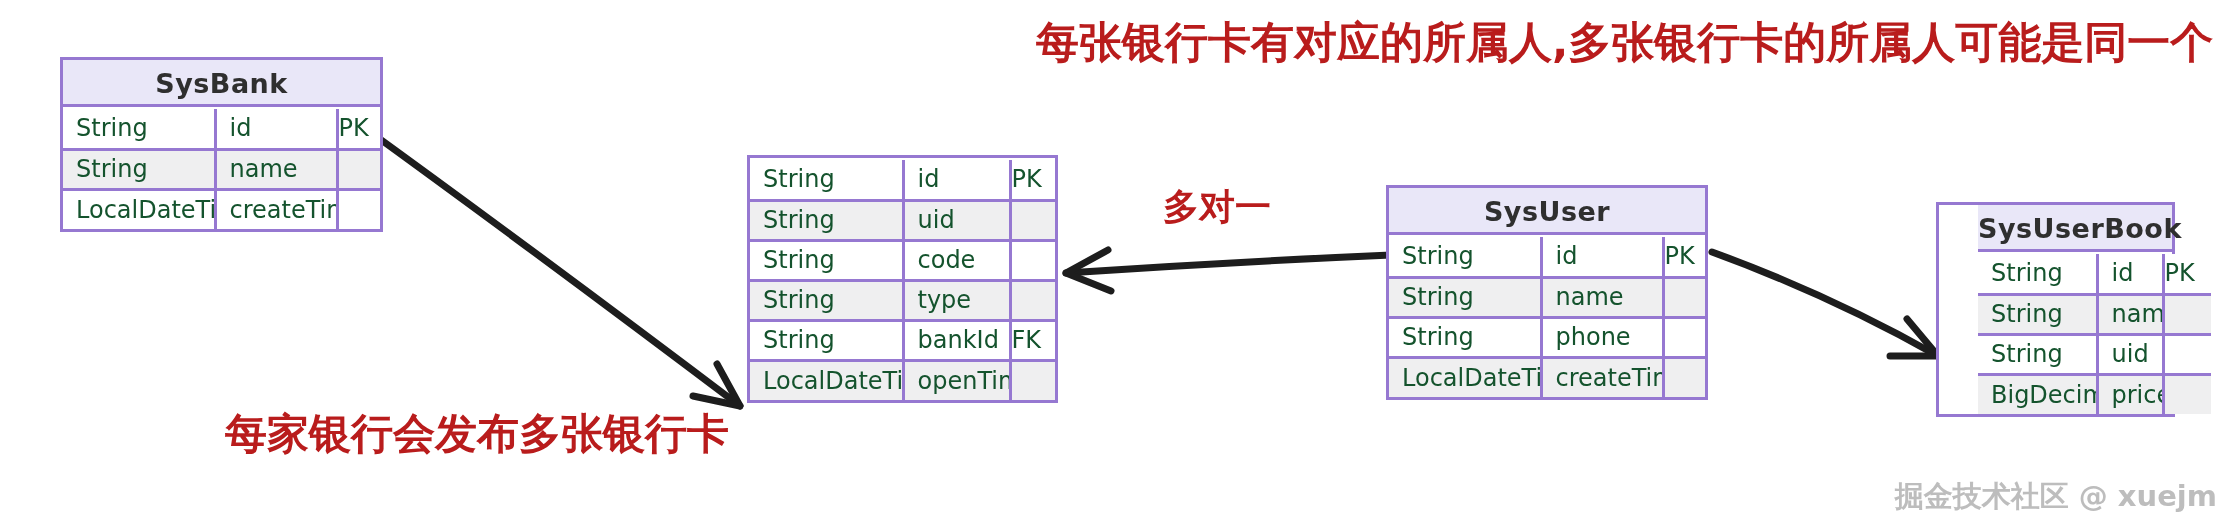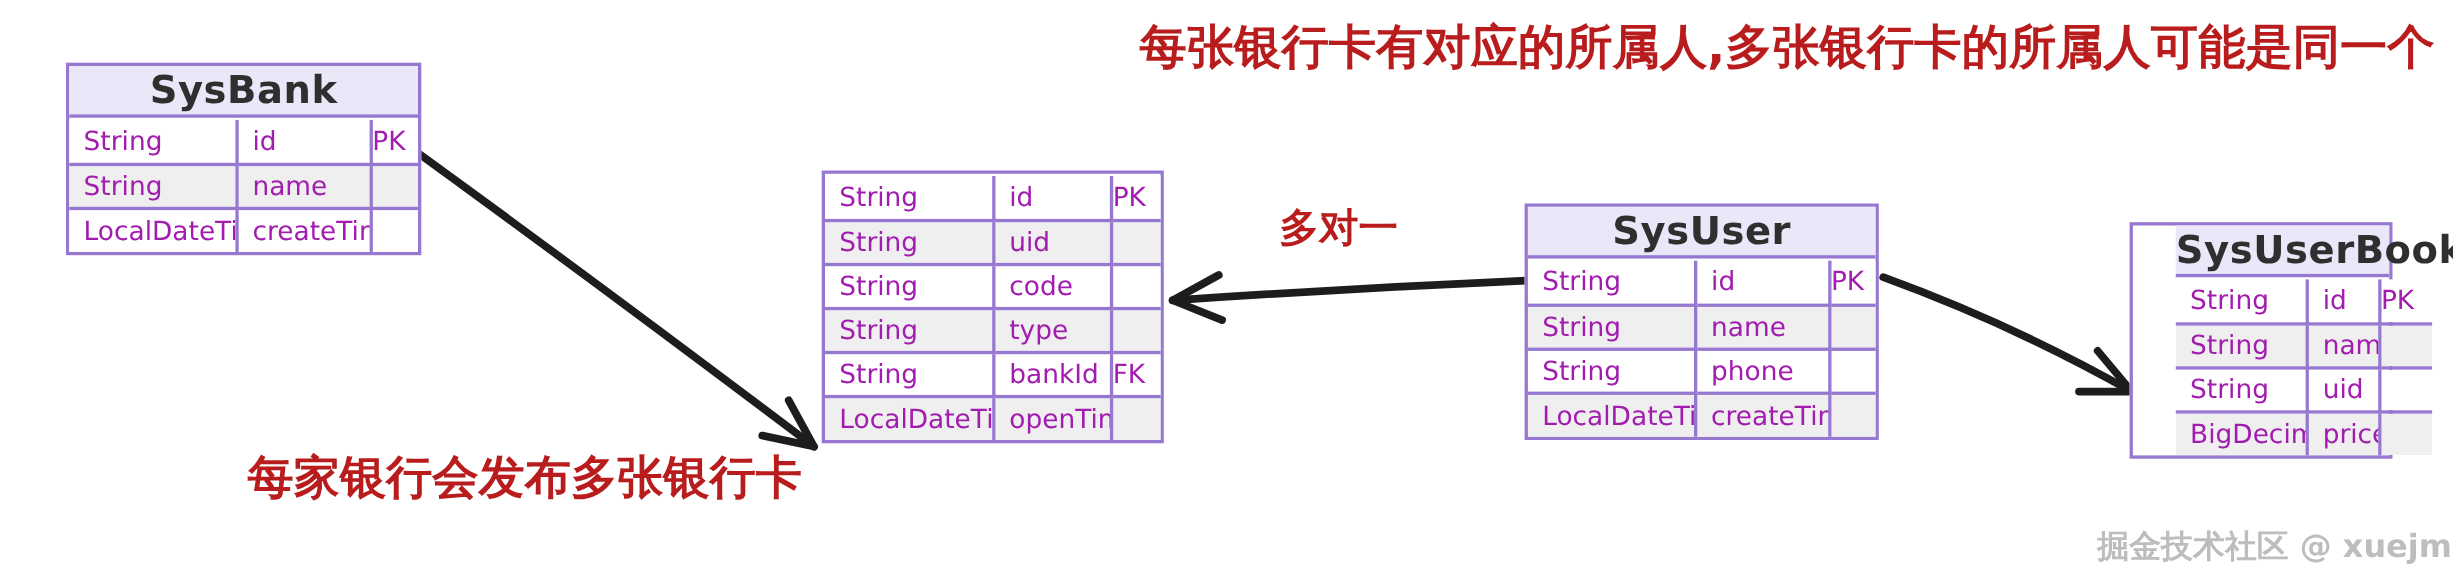--- a/index.html
+++ b/index.html
@@ -16,35 +16,35 @@
     position: absolute;
     border: 3px solid #9678d1;
     background: #ffffff;
   }
   .er-header {
     background: #e9e7f8;
     border-bottom: 3px solid #9678d1;
     height: 47px;
     line-height: 47px;
     text-align: center;
-    font-size: 35px;
+    font-size: 27px;
     font-weight: 600;
     color: #2f2f2f;
     letter-spacing: 0.5px;
   }
   .er-table table {
     border-collapse: collapse;
     table-layout: fixed;
     width: 100%;
     margin-top: 2px;
   }
   .er-table td {
     height: 40px;
     font-size: 24px;
-    color: #a21caf;
+    color: #14532d;
     padding-left: 13px;
     background: #ffffff;
     overflow: hidden;
     white-space: nowrap;
   }
   .er-table td:not(:last-child) { border-right: 3px solid #9678d1; }
   .er-table tr:not(:last-child) td { border-bottom: 3px solid #9678d1; }
   .er-table tr:nth-child(even) td { background: #efeff0; }
   .er-table td.c-key { padding-left: 0; text-align: left; margin-top: 32px; }
 
@@ -59,21 +59,21 @@
     font-weight: 600;
     white-space: nowrap;
   }
   #note-top        { left: 1036px; top: 14px;  font-size: 43px; }
   #note-many-one   { left: 1163px; top: 183px; font-size: 36px; }
   #note-one-many   { left: 393px;  top: 318px; font-size: 44px; }
   #note-bank-cards { left: 225px;  top: 406px; font-size: 42px; }
 
   #watermark {
     position: absolute;
-    right: 1px;
+    right: 13px;
     top: 477px;
     font-size: 29px;
     font-weight: 600;
     color: #bdbdbd;
     text-shadow: 2px 2px 1px #ffffff;
     white-space: nowrap;
   }
   #arrow-layer {
     position: absolute;
     left: 0; top: 0;

